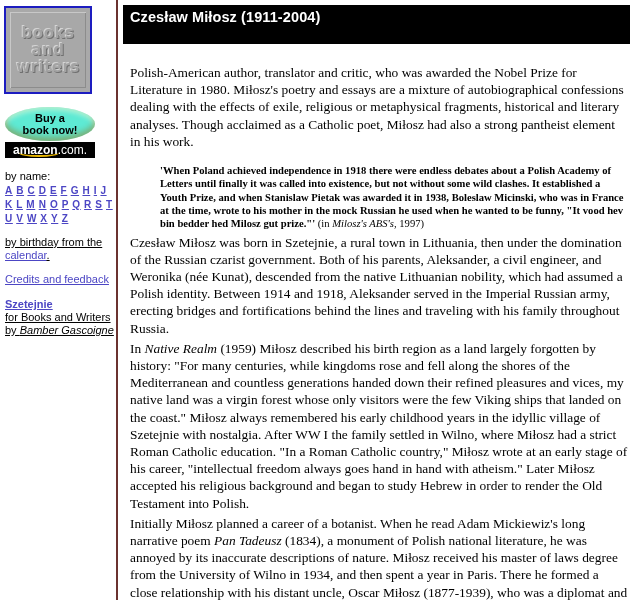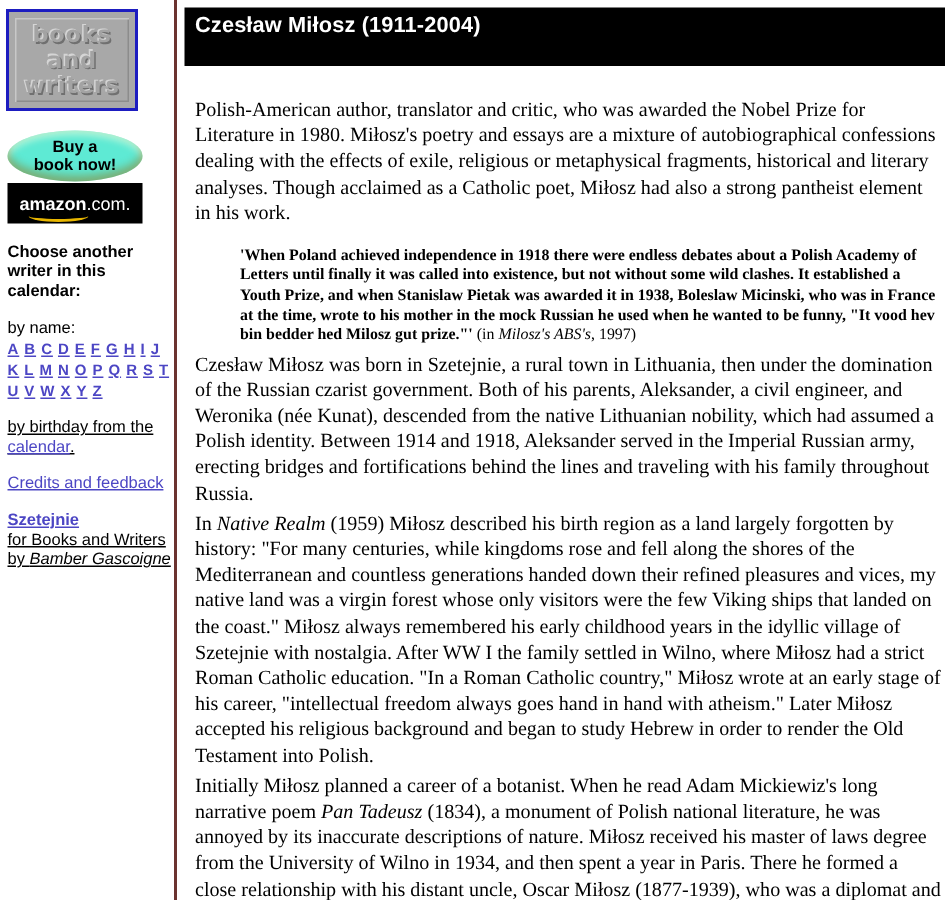--- a/index.html
+++ b/index.html
@@ -29,21 +29,21 @@
     padding: 5px 4px 0 3px;
     border-right: 2px solid #6b3330;
     font-family: "Liberation Sans", "DejaVu Sans", sans-serif;
     font-size: 11px;
     color: #000000;
     line-height: 13px;
   }
 
   .logo-box {
     width: 88px;
-    height: 68px;
+    height: 88px;
     box-sizing: border-box;
     border: 2px solid #1d1dc0;
     background: #a9a9a9;
     position: relative;
     margin: 1px 0 0 1px;
   }
   .logo-inner {
     position: absolute;
     left: 4px; top: 4px; right: 4px; bottom: 4px;
     background: #a8a8a8;
@@ -85,21 +85,21 @@
     font-size: 11px; font-weight: bold; color: #000;
     line-height: 11px;
   }
   .amz-l2 {
     font-family: "Liberation Sans", sans-serif;
     font-size: 11px; font-weight: bold; color: #000;
     line-height: 12px;
   }
   .amazon-bar {
     width: 90px;
-    height: 27px;
+    height: 16px;
     background: #000000;
     margin-top: 1px;
     display: flex;
     align-items: center;
     justify-content: center;
     position: relative;
   }
   .amz-brand {
     font-family: "Liberation Sans", sans-serif;
     font-size: 12px;
@@ -226,21 +226,20 @@
       <div class="amazon-oval">
         <div class="amz-l1">Buy a</div>
         <div class="amz-l2">book now!</div>
       </div>
       <div class="amazon-bar">
         <div class="amz-brand"><span>amazon</span><span class="dotcom">.com.</span></div>
         <div class="amz-smile"></div>
       </div>
     </div>
 
-    <div class="choose-head">Choose another writer in this calendar:</div>
 
     <div class="byname">by name:</div>
 
     <div class="alpha">
       <span>
         <a href="#">A</a>
         <a href="#">B</a>
         <a href="#">C</a>
         <a href="#">D</a>
         <a href="#">E</a>

